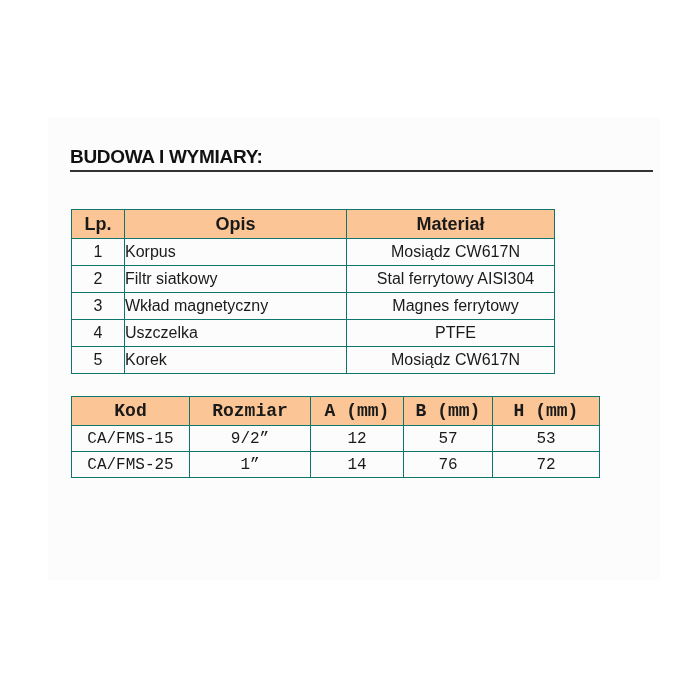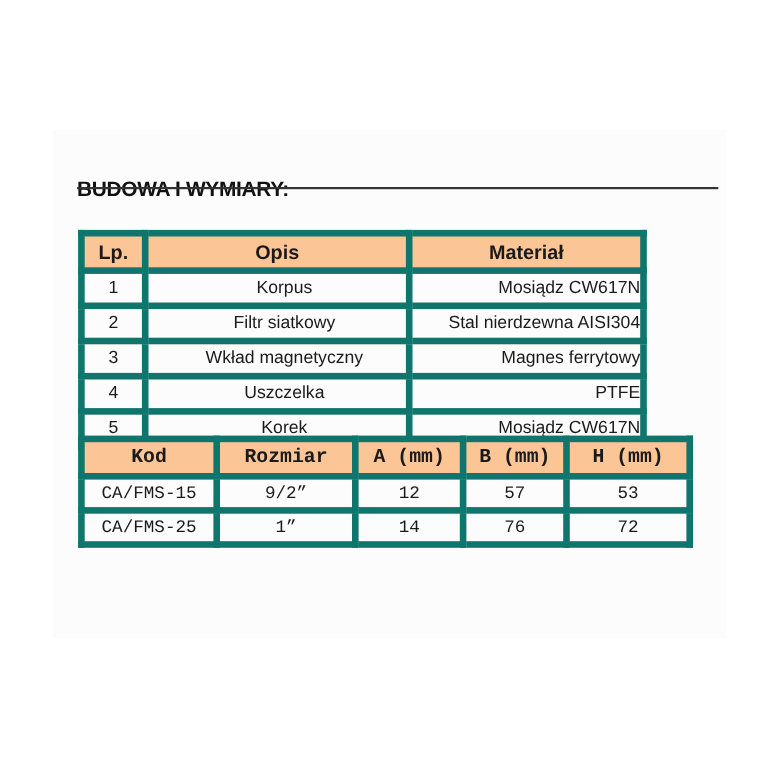--- a/index.html
+++ b/index.html
@@ -1,28 +1,28 @@
 <!DOCTYPE html>
 <html><head>
 <meta charset="utf-8">
 <style>
   html, body { margin: 0; padding: 0; }
   body { width: 700px; height: 700px; background: #ffffff; position: relative; overflow: hidden;
          font-family: "Liberation Sans", "DejaVu Sans", sans-serif; color: #1a1a1a; }
   .sheet { position: absolute; left: 48px; top: 118px; width: 612px; height: 462px; background: #fcfcfc; }
-  .title { position: absolute; left: 70px; top: 162px; font-size: 19px; font-weight: bold; letter-spacing: -0.3px; color: #111; }
+  .title { position: absolute; left: 70px; top: 146px; font-size: 19px; font-weight: bold; letter-spacing: -0.3px; color: #111; }
   .rule { position: absolute; left: 70px; top: 170px; width: 583px; height: 2px; background: #333; }
   table { position: absolute; border-collapse: collapse; font-size: 16px; }
-  td, th { border: 6px solid #0f766e; padding: 0; height: 24px; line-height: 24px; }
+  td, th { border: 1px solid #0f766e; padding: 0; height: 24px; line-height: 24px; }
   th { background: #fcc595; font-weight: bold; font-size: 18px; height: 28px; text-align: center; }
   .t1 { left: 71px; top: 209px; }
   .t1 td { height: 26px; }
   .c-lp { width: 52px; text-align: center; }
-  .c-opis { width: 221px; text-align: center; padding-left: 13px; }
-  .c-mat { width: 197px; text-align: right; padding-left: 10px; }
+  .c-opis { width: 221px; text-align: left; }
+  .c-mat { width: 197px; text-align: center; padding-left: 10px; }
   .t2 { left: 71px; top: 396px; font-family: Liberation Mono, monospace; }
   .t2 td { height: 25px; text-align: center; }
   .c-kod { width: 117px; }
   .c-roz { width: 120px; }
   .c-a { width: 92px; text-align: center; }
   .c-b { width: 88px; }
   .c-h { width: 106px; }
 </style>
 </head>
 <body>
@@ -40,21 +40,21 @@
     <th class="c-mat" style="text-align:center;padding-left:0">Materiał</th>
   </tr>
   <tr>
     <td class="c-lp">1</td>
     <td class="c-opis">Korpus</td>
     <td class="c-mat">Mosiądz CW617N</td>
   </tr>
   <tr>
     <td class="c-lp">2</td>
     <td class="c-opis">Filtr siatkowy</td>
-    <td class="c-mat">Stal nierdzewna AISI304</td>
+    <td class="c-mat">Stal ferrytowy AISI304</td>
   </tr>
   <tr>
     <td class="c-lp">3</td>
     <td class="c-opis">Wkład magnetyczny</td>
     <td class="c-mat">Magnes ferrytowy</td>
   </tr>
   <tr>
     <td class="c-lp">4</td>
     <td class="c-opis">Uszczelka</td>
     <td class="c-mat">PTFE</td>

